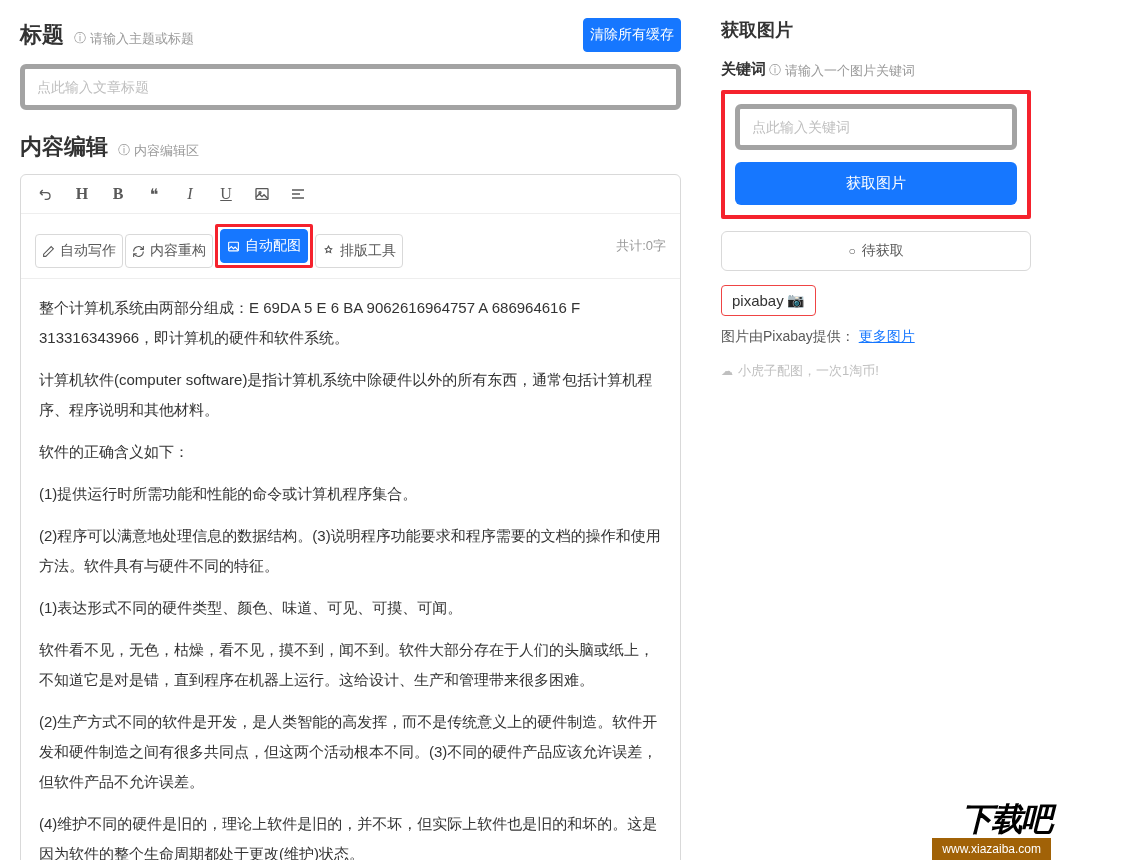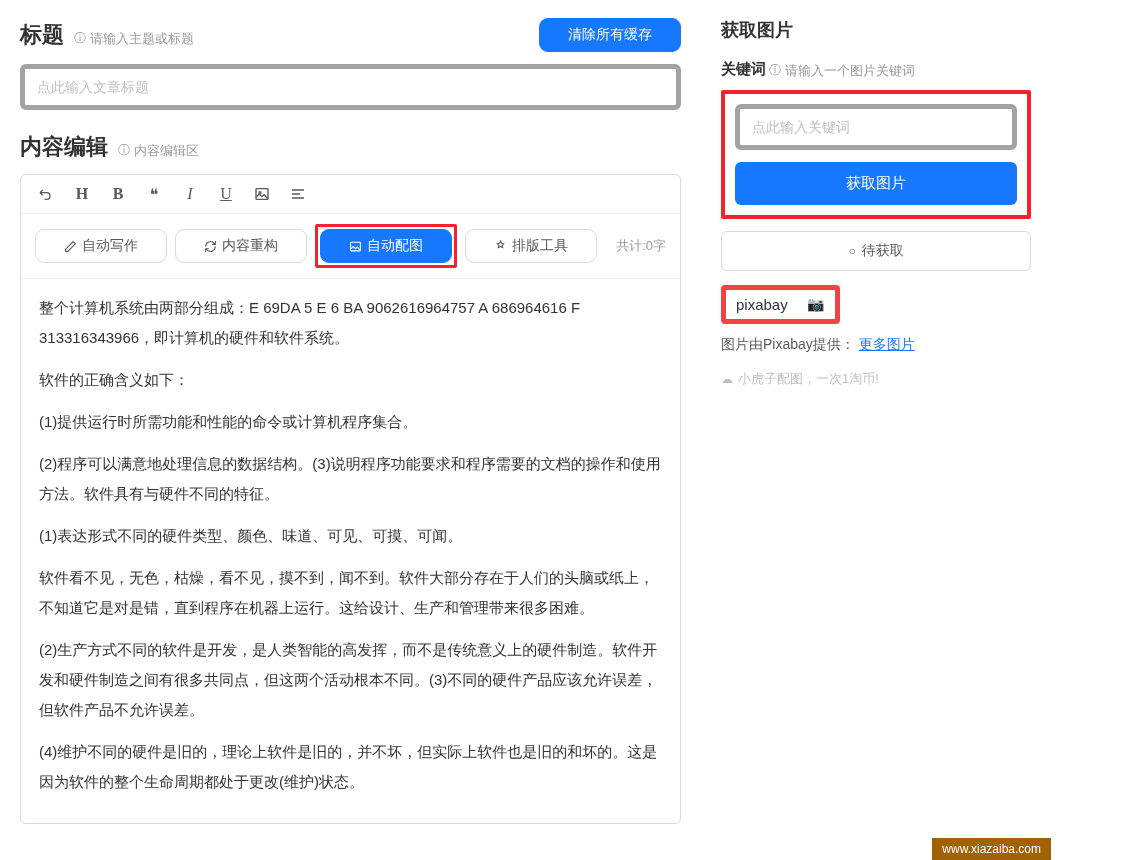--- a/index.html
+++ b/index.html
@@ -7,55 +7,55 @@
 .container { display: flex; width: 1051px; height: 860px; }
 .left-panel { flex: 1; padding: 18px 20px; min-width: 0; }
 .right-panel { width: 350px; padding: 18px 20px; }
 
 .section-header { display: flex; align-items: center; justify-content: space-between; margin-bottom: 12px; }
 .section-title-group { display: flex; align-items: baseline; gap: 10px; }
 .section-title { font-size: 22px; font-weight: 600; color: #333; }
 .section-hint { font-size: 13px; color: #999; display: flex; align-items: center; gap: 4px; }
 .section-hint::before { content: "ⓘ"; font-size: 12px; }
 
-.btn { display: inline-flex; align-items: center; gap: 5px; padding: 7px 28px; border-radius: 9px; font-size: 14px; cursor: pointer; border: 1px solid #d9d9d9; background: #fff; color: #595959; }
+.btn { display: inline-flex; align-items: center; gap: 5px; padding: 7px 6px; border-radius: 4px; font-size: 14px; cursor: pointer; border: 1px solid #d9d9d9; background: #fff; color: #595959; }
 .btn-primary { background: #1677ff; color: #fff; border-color: #1677ff; }
 .btn-primary-big { background: #1677ff; color: #fff; border: none; border-radius: 6px; padding: 12px 20px; width: 100%; font-size: 15px; text-align: center; display: block; }
 
 .input-field { width: 100%; padding: 10px 12px; border: 5px solid #a3a3a3; border-radius: 6px; font-size: 14px; color: #333; }
 .input-field::placeholder { color: #bfbfbf; }
 
 .content-section { margin-top: 22px; }
 
 .editor-box { border: 1px solid #d9d9d9; border-radius: 6px; margin-top: 12px; }
 .editor-toolbar { display: flex; align-items: center; gap: 14px; padding: 8px 14px; border-bottom: 1px solid #eee; }
 .tb-icon { width: 22px; height: 22px; display: inline-flex; align-items: center; justify-content: center; color: #595959; cursor: pointer; font-size: 16px; }
 .tb-icon svg { width: 16px; height: 16px; }
 
 .action-row { display: flex; align-items: center; justify-content: space-between; padding: 10px 14px; border-bottom: 1px solid #eee; }
-.action-buttons { display: flex; gap: 8px; align-items: center; }
+.action-buttons { display: flex; gap: 2px; align-items: flex-end; }
 .count-text { font-size: 13px; color: #999; }
 
 .highlight-red { border: 3px solid #f5222d; padding: 2px; border-radius: 2px; display: inline-block; }
 
 .editor-content { padding: 14px 18px; font-size: 15px; line-height: 2; color: #333; }
 .editor-content p { margin-bottom: 12px; }
 
 .right-section { margin-bottom: 18px; }
 .right-title { font-size: 18px; font-weight: 600; margin-bottom: 18px; }
 .right-sub-header { display: flex; align-items: baseline; gap: 3px; margin-bottom: 10px; }
 .right-sub-title { font-size: 15px; font-weight: 600; }
 
 .highlight-box { border: 4px solid #f5222d; padding: 10px; border-radius: 2px; }
 .highlight-box .input-field { margin-bottom: 12px; }
 
 .waiting-btn { width: 100%; padding: 10px; border: 1px solid #d9d9d9; border-radius: 6px; background: #fff; color: #595959; font-size: 14px; display: flex; align-items: center; justify-content: center; gap: 6px; margin-top: 12px; cursor: pointer; }
 .waiting-btn::before { content: "○"; font-size: 12px; }
 
-.pixabay-logo { display: inline-flex; align-items: center; gap: 20px; padding: 6px 10px; border: 5px solid #ef4444; border-radius: 4px; margin-top: 14px; font-family: sans-serif; font-size: 15px; }
+.pixabay-logo { display: inline-flex; align-items: center; gap: 4px; padding: 6px 10px; border: 1px solid #ef4444; border-radius: 4px; margin-top: 14px; font-family: sans-serif; font-size: 15px; }
 .pixabay-logo .cam { font-size: 14px; }
 
 .credit-line { margin-top: 12px; font-size: 14px; color: #595959; }
 .credit-line a { color: #1677ff; text-decoration: underline; }
 
 .footer-note { margin-top: 16px; font-size: 13px; color: #bfbfbf; display: flex; align-items: center; gap: 5px; }
 .footer-note::before { content: "☁"; font-size: 12px; }
 
 .watermark { position: absolute; right: 0; bottom: 0; background: #a16207; color: #fff; padding: 4px 10px; font-size: 12px; }
 .watermark-big { position: absolute; right: 0; bottom: 18px; color: #000; font-size: 32px; font-weight: 900; font-style: italic; letter-spacing: -2px; text-shadow: 2px 2px 0 #fff; }
@@ -137,20 +137,21 @@
                   <path d="M12 2l2 4 4 1-3 3 1 4-4-2-4 2 1-4-3-3 4-1 2-4z"></path>
                 </svg>
               <span>排版工具</span>
             </button>
           </div>
           <span class="count-text">共计:0字</span>
         </div>
 
         <div class="editor-content">
           <p>整个计算机系统由两部分组成：E 69DA 5 E 6 BA 9062616964757 A 686964616 F 313316343966，即计算机的硬件和软件系统。</p>
+          <p>计算机软件(computer software)是指计算机系统中除硬件以外的所有东西，通常包括计算机程序、程序说明和其他材料。</p>
           <p>软件的正确含义如下：</p>
           <p>(1)提供运行时所需功能和性能的命令或计算机程序集合。</p>
           <p>(2)程序可以满意地处理信息的数据结构。(3)说明程序功能要求和程序需要的文档的操作和使用方法。软件具有与硬件不同的特征。</p>
           <p>(1)表达形式不同的硬件类型、颜色、味道、可见、可摸、可闻。</p>
           <p>软件看不见，无色，枯燥，看不见，摸不到，闻不到。软件大部分存在于人们的头脑或纸上，不知道它是对是错，直到程序在机器上运行。这给设计、生产和管理带来很多困难。</p>
           <p>(2)生产方式不同的软件是开发，是人类智能的高发挥，而不是传统意义上的硬件制造。软件开发和硬件制造之间有很多共同点，但这两个活动根本不同。(3)不同的硬件产品应该允许误差，但软件产品不允许误差。</p>
           <p>(4)维护不同的硬件是旧的，理论上软件是旧的，并不坏，但实际上软件也是旧的和坏的。这是因为软件的整个生命周期都处于更改(维护)状态。</p>
         </div>
       </div>
     </div>
@@ -181,14 +182,15 @@
 
       <div class="credit-line">
         <span>图片由Pixabay提供：</span>
         <a href="#">更多图片</a>
       </div>
 
       <div class="footer-note">小虎子配图，一次1淘币!</div>
     </div>
   </div>
 
+  <div class="watermark-big">下载吧</div>
   <div class="watermark">www.xiazaiba.com</div>
 </div>
 
 </body></html>

